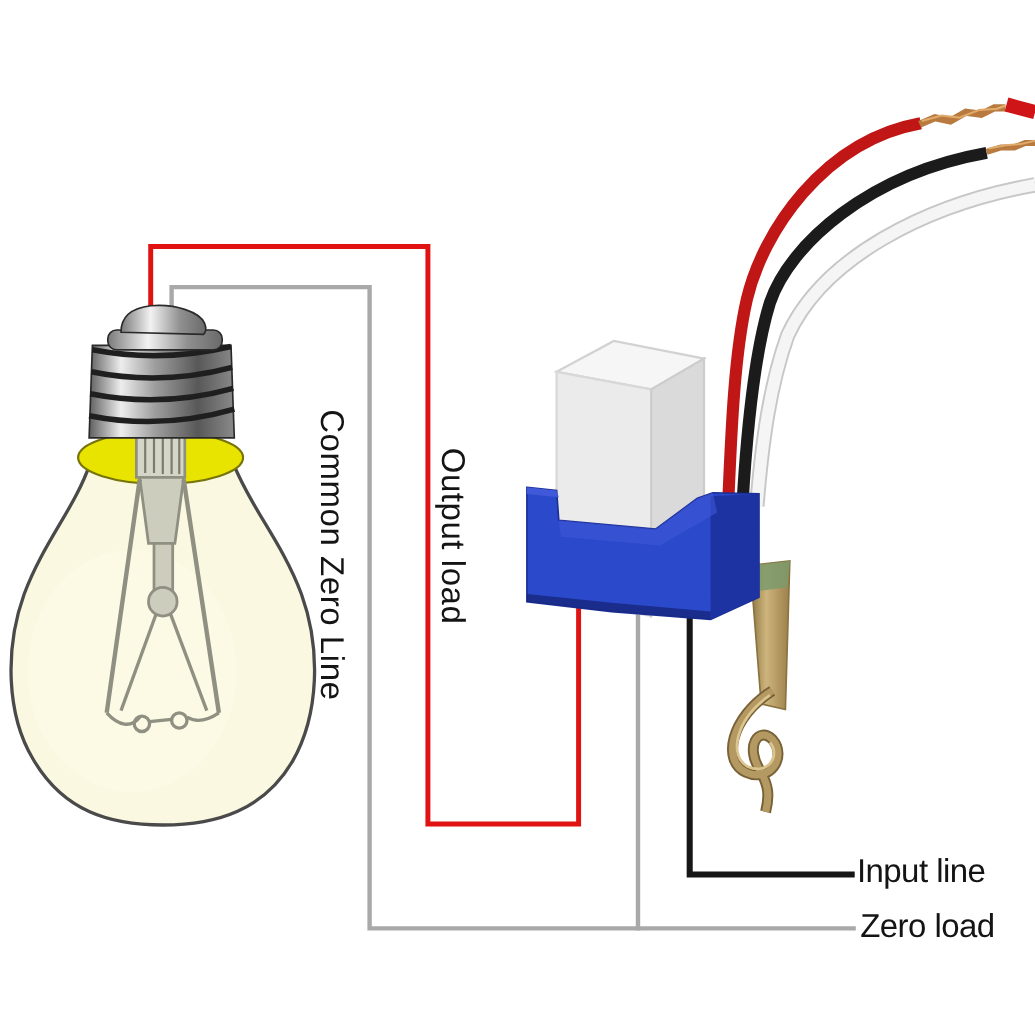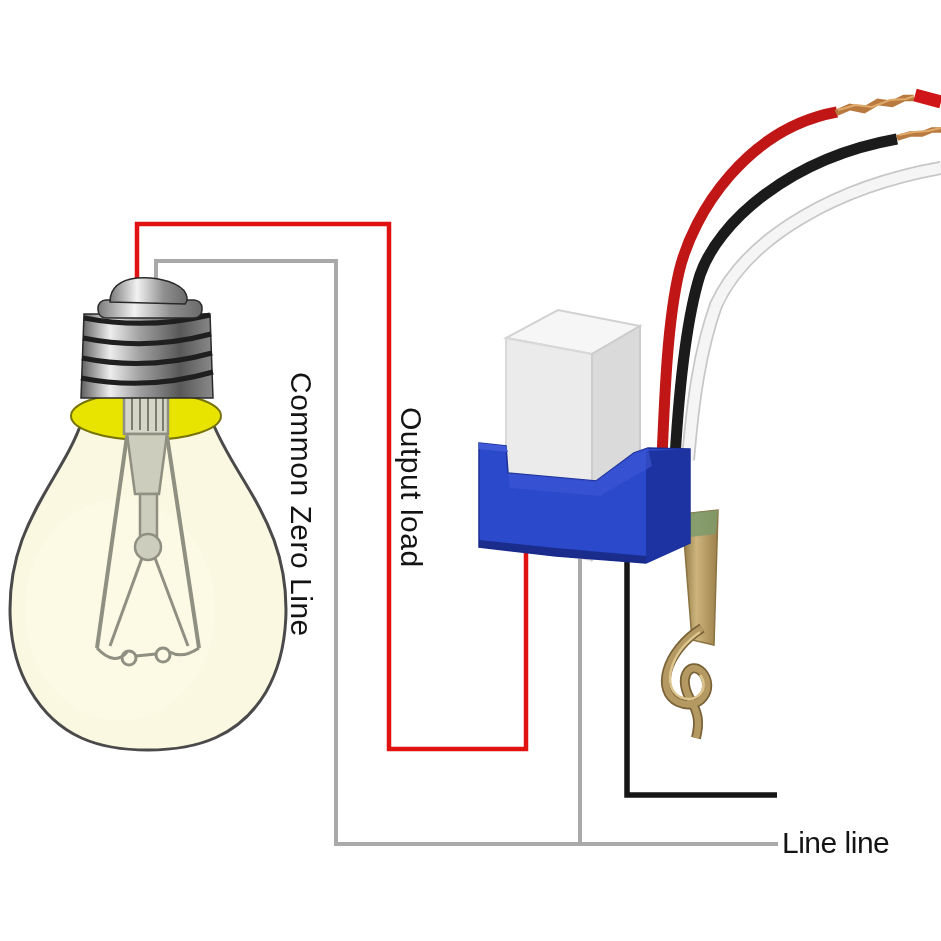--- a/index.html
+++ b/index.html
@@ -135,15 +135,16 @@
         <polygon points="508,473 596,481 634,453 648,448 652,466 600,496 510,488" opacity="0.55" fill="#4059d8"></polygon>
         <polygon points="479,540 556,548 646,556 646,563 556,556 479,547" fill="#16257c" opacity="0.8"></polygon>
       </g>
     </g>
   </svg>
 
   <div class="lbl vertical" style="left:285px;top:372px;">Common Zero Line</div>
 
   <div class="lbl vertical" style="left:395px;top:407px;">Output load</div>
 
+  <div class="lbl" style="left:779px;top:777px;">Input line</div>
 
-  <div class="lbl" style="left:782px;top:827px;">Line line</div>
+  <div class="lbl" style="left:782px;top:827px;">Zero load</div>
 </div>
 
 </body></html>

